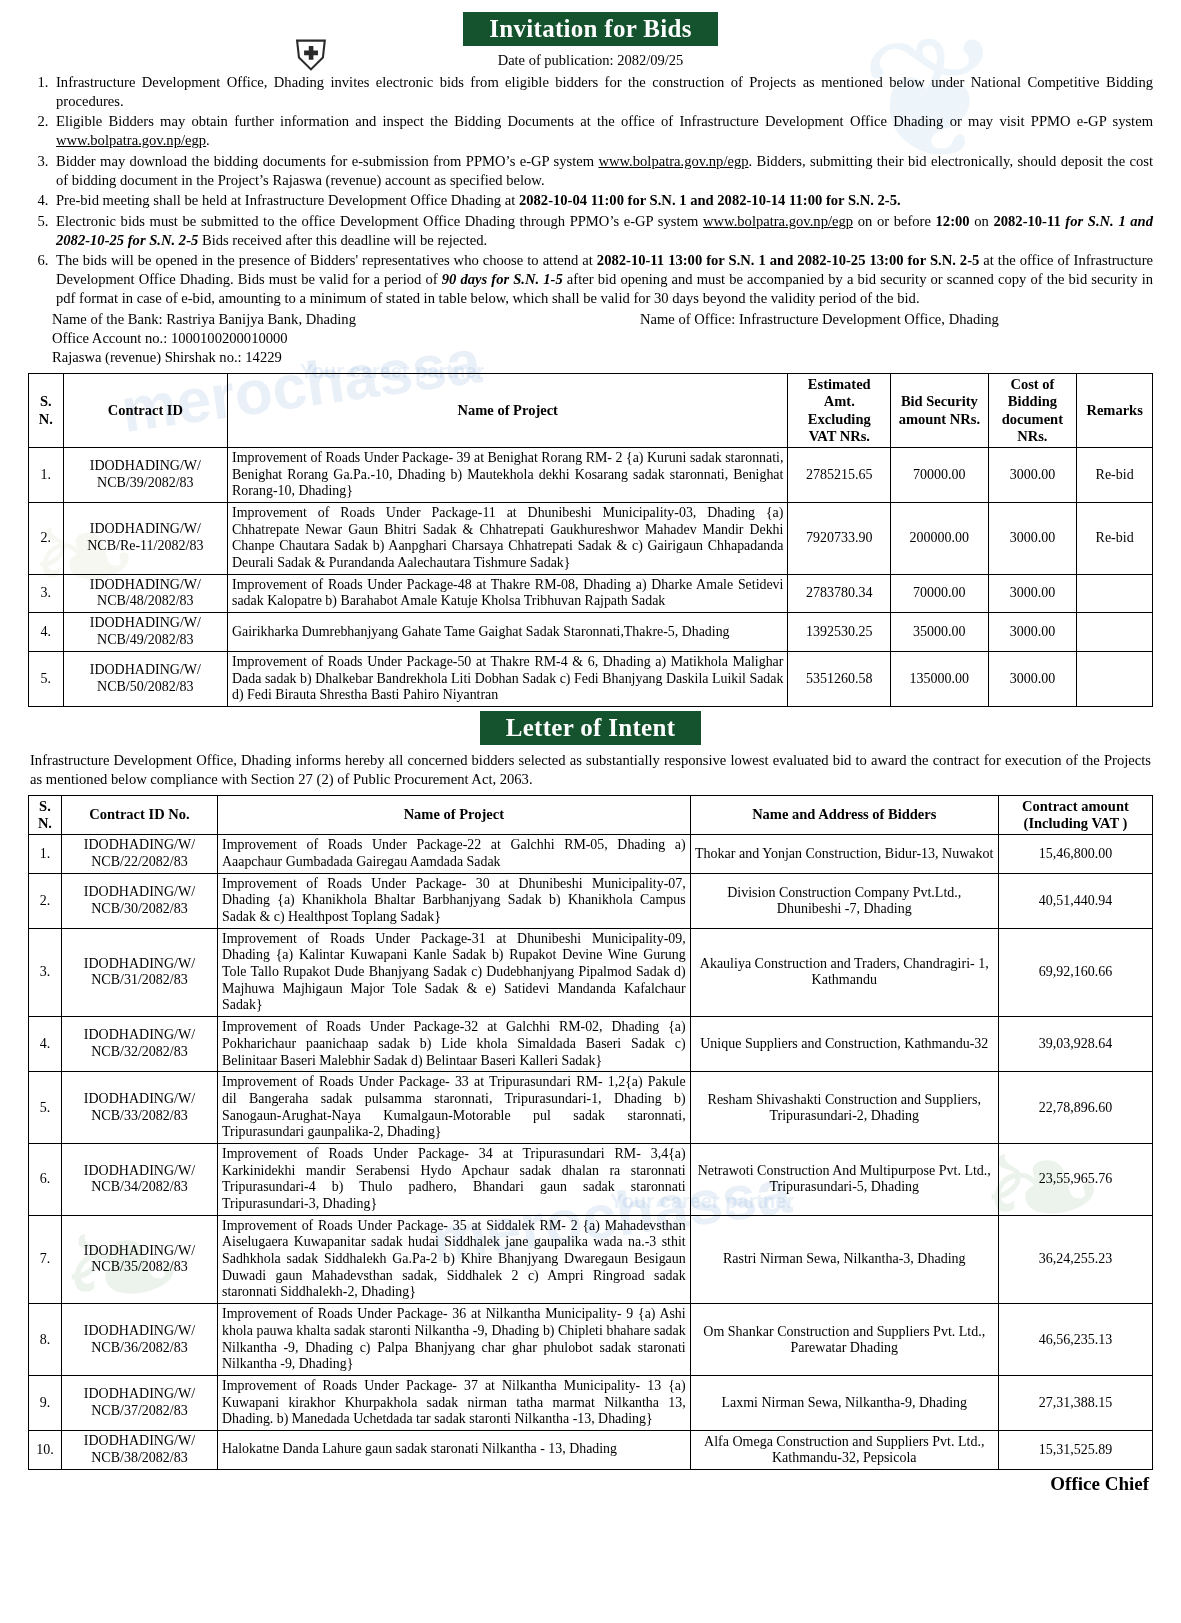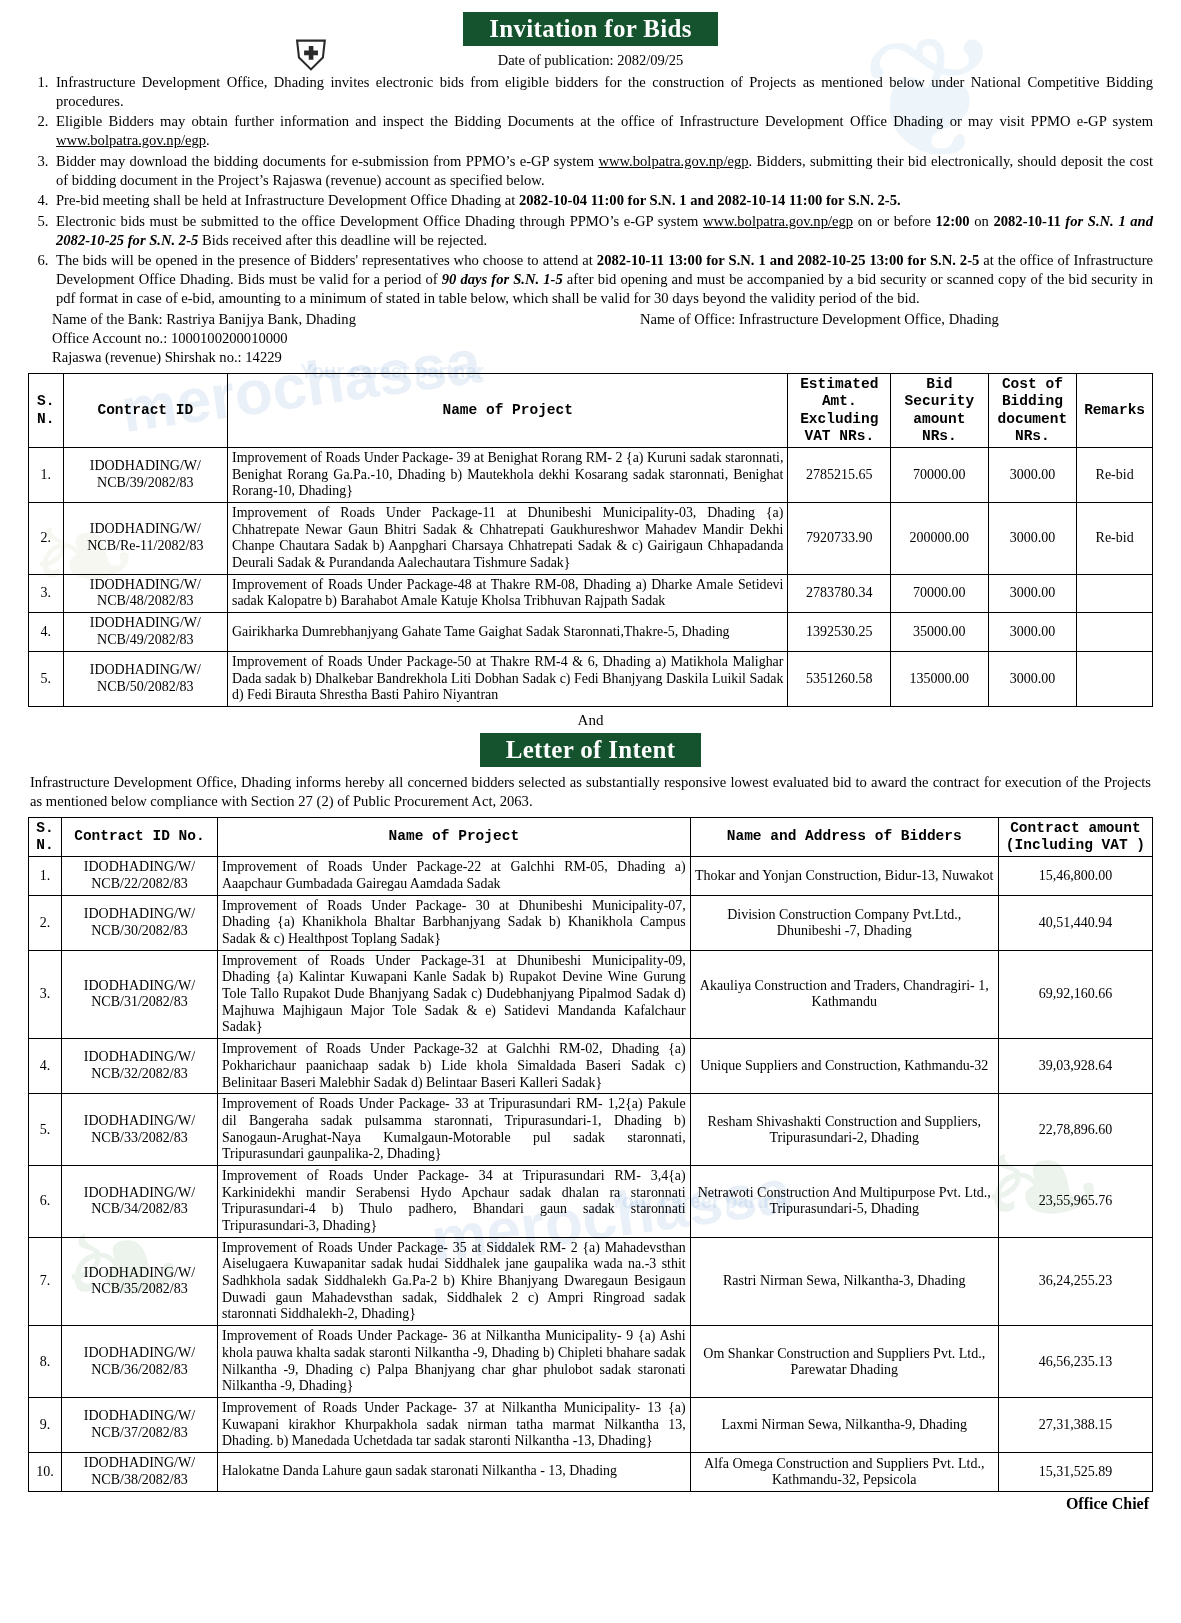--- a/index.html
+++ b/index.html
@@ -96,39 +96,38 @@
   table.tbl th, table.tbl td {
     border: 1px solid #000;
     padding: 2px 4px;
     vertical-align: middle;
   }
   table.tbl th {
     text-align: center;
     font-weight: bold;
     font-size: 14.5px;
     line-height: 1.18;
-    font-family: Liberation Mono, monospace;
   }
   .c { text-align: center; }
   td.proj { text-align: justify; line-height: 1.2; font-size: 13.9px; }
   td.cid { text-align: center; line-height: 1.2; }
 
   .and-line { text-align: center; font-size: 15px; margin: 5px 0 2px 0; }
 
   .loi-intro {
     font-size: 14.6px;
     line-height: 1.3;
     text-align: justify;
     margin: 6px 2px 2px 2px;
   }
 
   .office-chief {
     text-align: right;
     font-weight: bold;
-    font-size: 16px;
+    font-size: 19px;
     margin-top: 3px;
     padding-right: 4px;
   }
 </style>
 </head>
 <body>
 
 <div class="page">
 
   <div class="wm wm1">merochassa</div>
@@ -235,21 +234,20 @@
             <td class="cid">IDODHADING/W/ NCB/50/2082/83</td>
             <td class="proj">Improvement of Roads Under Package-50 at Thakre RM-4 &amp; 6, Dhading  a)  Matikhola Malighar Dada sadak  b) Dhalkebar Bandrekhola Liti Dobhan Sadak   c) Fedi Bhanjyang Daskila Luikil Sadak  d) Fedi Birauta Shrestha Basti Pahiro Niyantran</td>
             <td class="c">5351260.58</td>
             <td class="c">135000.00</td>
             <td class="c">3000.00</td>
             <td class="c"></td>
           </tr>
         </tbody>
     </table>
 
-    <div class="and-line">And</div>
 
     <div class="title-wrap">
       <div class="title-bar">Letter of Intent</div>
     </div>
 
     <div class="loi-intro">Infrastructure Development Office, Dhading informs hereby all concerned bidders selected as substantially responsive lowest evaluated bid to award the contract for execution of the Projects as mentioned below compliance with Section 27 (2) of Public Procurement Act, 2063.</div>
 
     <table class="tbl" id="loi-table">
       <colgroup>
         <col style="width:32px">

